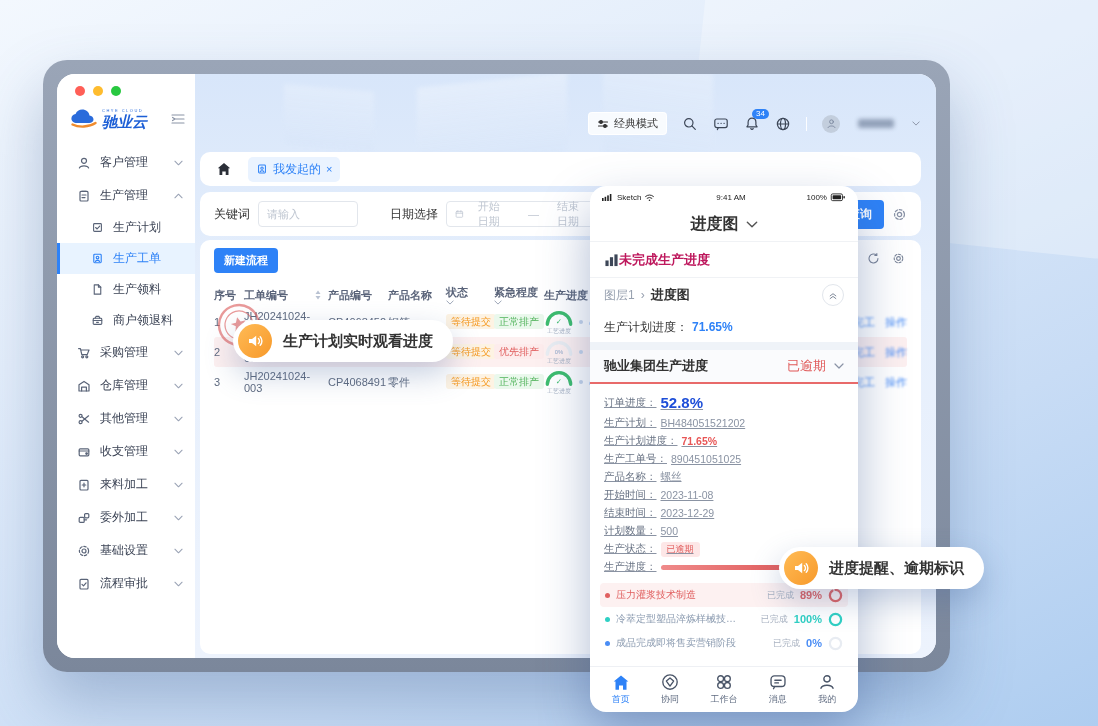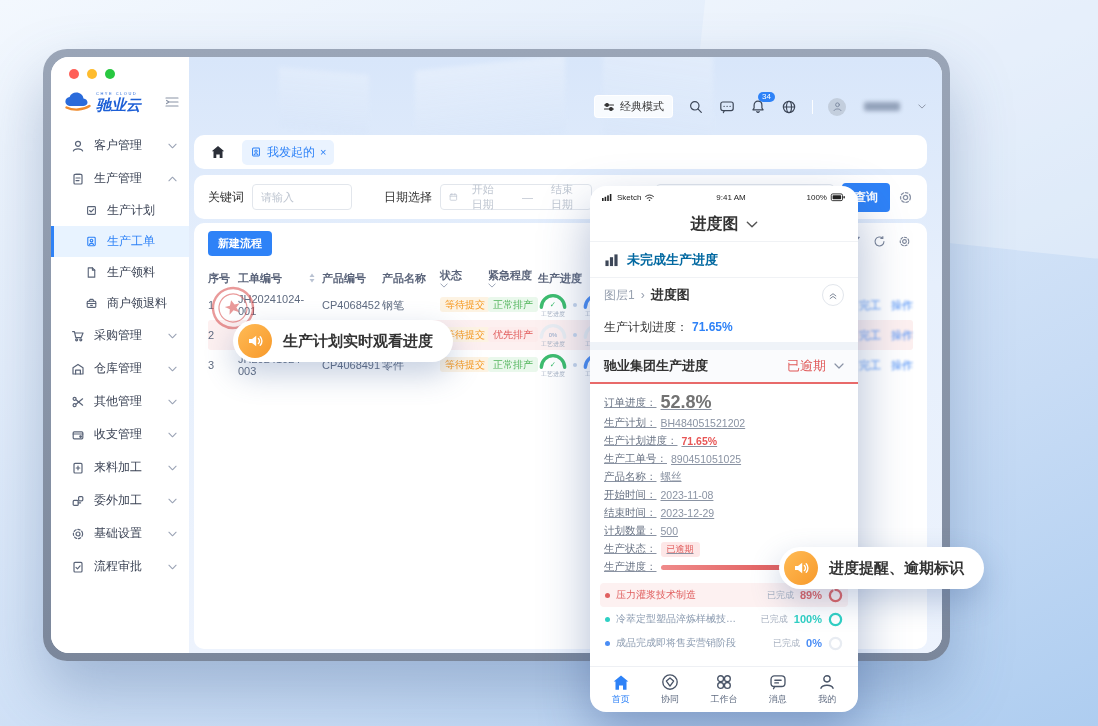--- a/index.html
+++ b/index.html
@@ -6,23 +6,23 @@
   html,body { width:1098px; height:726px; overflow:hidden;
     font-family:"Liberation Sans","DejaVu Sans",sans-serif; }
   .canvas { position:absolute; inset:0;
     background:linear-gradient(155deg,#f3f8fe 0%,#e4eefb 30%,#c8dcf5 70%,#aecdf0 100%); }
   .deco-tr { position:absolute; right:-60px; top:-80px; width:460px; height:320px;
     background:rgba(255,255,255,.30); border-radius:48px; transform:rotate(6deg); }
   .ic { stroke:currentColor; fill:none; stroke-width:1.2; stroke-linecap:round; stroke-linejoin:round; }
   svg { display:block; }
 
   
-  .window { position:absolute; left:43px; top:49px; width:907px; height:612px;
+  .window { position:absolute; left:43px; top:60px; width:907px; height:612px;
     border-radius:24px; background:linear-gradient(180deg,#9aa5b7,#7b879b);
-    padding:8px; box-shadow:0 30px 60px rgba(70,100,150,.35); }
+    padding:14px; box-shadow:0 30px 60px rgba(70,100,150,.35); }
   .win-inner { position:relative; width:100%; height:100%; border-radius:18px;
     background:#fff; overflow:hidden; }
   .traffic { position:absolute; left:18px; top:12px; display:flex; gap:8px; z-index:6; }
   .dot { width:10px; height:10px; border-radius:50%; }
   .dot.r{background:#ff5f57}.dot.y{background:#febc2e}.dot.g{background:#28c840}
 
   
   .sidebar { position:absolute; left:0; top:0; bottom:0; width:138px; background:#fff;
     z-index:4; padding-top:34px; }
   .logo-row { display:flex; align-items:center; padding:0 10px 0 12px; margin-bottom:16px; }
@@ -111,41 +111,41 @@
 
   
   .phone { position:absolute; left:590px; top:186px; width:268px; height:526px; background:#fff;
     border-radius:16px; box-shadow:0 22px 50px rgba(55,85,145,.4); z-index:10; overflow:hidden;
     display:flex; flex-direction:column; }
   .p-status { height:22px; display:flex; align-items:center; justify-content:space-between;
     padding:0 12px; font-size:8px; color:#222; }
   .p-sleft,.p-sright { display:flex; align-items:center; gap:3px; }
   .p-title { height:34px; display:flex; align-items:center; justify-content:center; gap:7px;
     font-size:16px; font-weight:bold; color:#333; border-bottom:1px solid #f0f2f5; }
-  .p-card1 { height:36px; display:flex; align-items:center; gap:8px; padding:0 14px;
-    font-size:13px; font-weight:bold; color:#0369a1; border-bottom:1px solid #f0f2f5; }
+  .p-card1 { height:36px; display:flex; align-items:center; padding:0 14px;
+    font-size:13px; font-weight:bold; color:#be185d; border-bottom:1px solid #f0f2f5; }
   .p-crumb { height:34px; display:flex; align-items:center; gap:6px; padding:0 14px;
     font-size:12px; color:#98a1b0; }
   .p-crumb b { color:#333; font-size:13px; }
   .collapse-btn { margin-left:auto; width:22px; height:22px; border:1px solid #e2e6ec;
     border-radius:50%; display:flex; align-items:center; justify-content:center; color:#6b7689; }
   .p-plan { height:30px; display:flex; align-items:center; padding:0 14px; font-size:12px;
     color:#333; gap:4px; }
   .p-plan .v { color:#2e82f7; font-weight:bold; }
   .p-gap { height:8px; background:#eff3f8; }
   .p-ghead { height:34px; background:#fafbfd; display:flex; align-items:center; gap:8px;
     padding:0 14px; font-size:13px; border-bottom:2px solid #e86a6a; }
   .p-ghead .t { font-weight:bold; color:#333; flex:1; }
   .p-ghead .s { color:#e05b5b; }
   .p-ghead .chev { color:#8a93a6; }
   .p-fields { padding:7px 14px 2px; filter:blur(.6px); }
   .p-field { display:flex; align-items:center; height:18px; font-size:10.5px; color:#8a93a3;text-decoration:underline; }
   .p-field .fl { color:#6a7485; margin-right:4px; white-space:nowrap; }
   .p-field.big { height:23px; }
-  .p-field.big .fv { color:#737373; font-size:18px; font-weight:bold; }
+  .p-field.big .fv { color:#1d4ed8; font-size:15px; font-weight:bold; }
   .p-field.redv .fv { color:#e85656; font-weight:bold; }
   .fv-badge { color:#e05b5b; background:#fde7e7; font-size:9px; padding:1px 6px; border-radius:3px; }
   .p-bar { width:150px; height:5px; border-radius:3px;
     background:linear-gradient(90deg,#ef8a8a,#de5454); }
   .p-tasks { margin-top:5px; padding:0 10px; filter:blur(.6px); }
   .p-task { height:24px; display:flex; align-items:center; gap:6px; font-size:10px;
     padding:0 5px; border-radius:4px; color:#8b9bb0; }
   .p-task.alert { background:#fdf1f1; color:#e06060; }
   .p-task .dot2 { width:5px; height:5px; border-radius:50%; flex:none; }
   .p-task .nm { white-space:nowrap; overflow:hidden; text-overflow:ellipsis; max-width:128px;text-align:right; }

